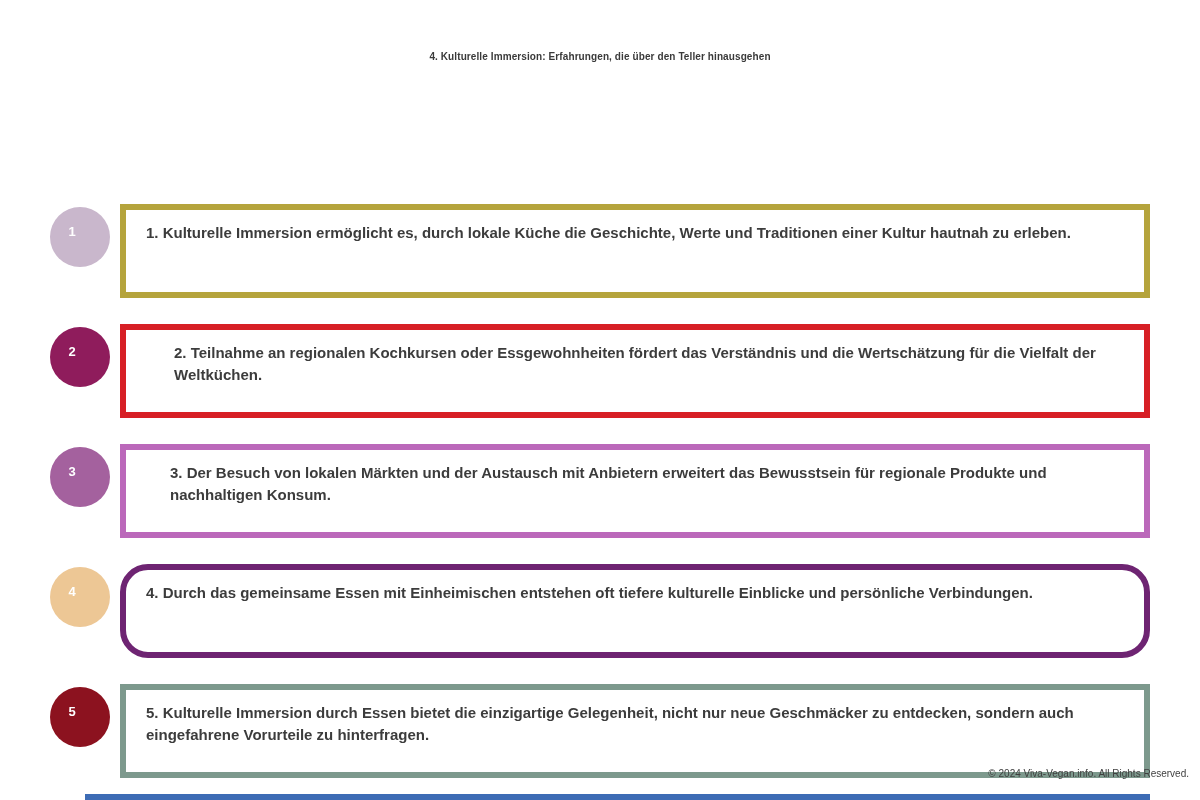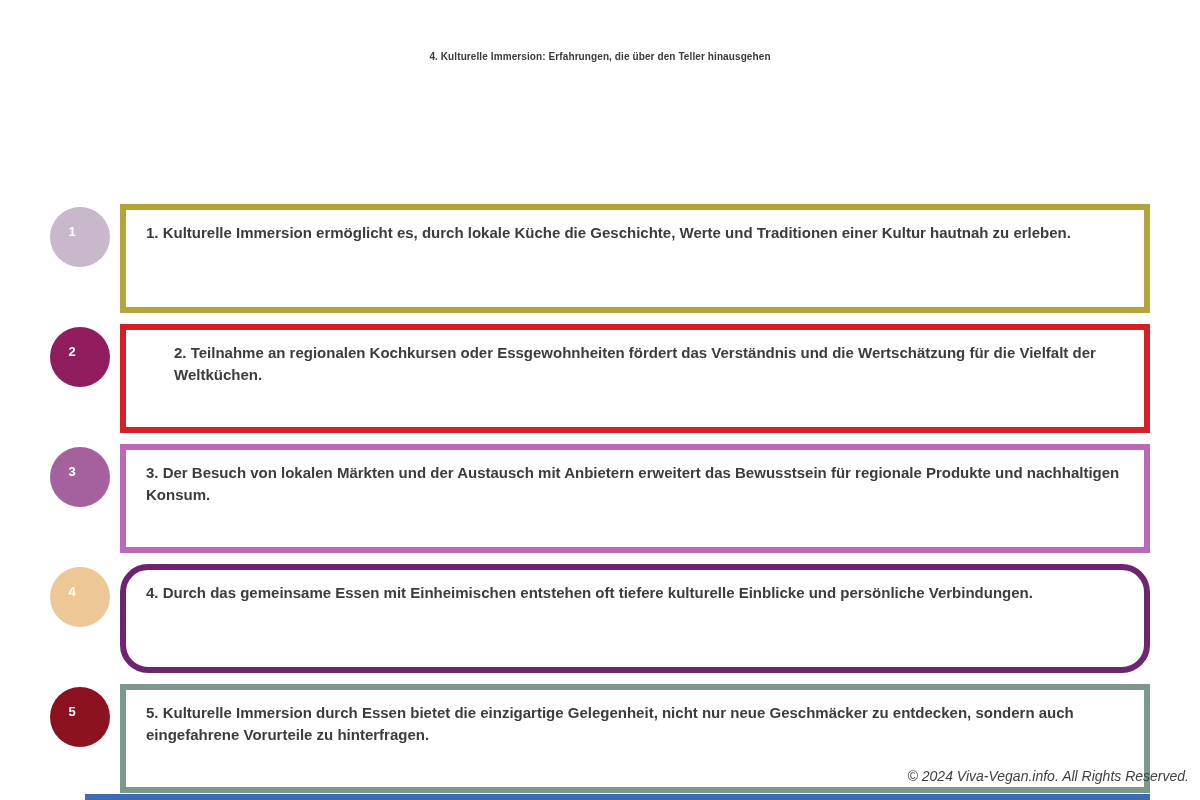--- a/index.html
+++ b/index.html
@@ -29,37 +29,36 @@
   }
   .item-badge span {
     color: #ffffff;
     font-size: 13px;
     font-weight: bold;
     transform: translate(-8px, -6px);
   }
   .item-box {
     position: absolute;
     left: 120px; top: 0;
-    width: 1030px; height: 109px;
+    width: 1030px; height: 94px;
     background: #ffffff;
     border: 6px solid #000;
   }
   .item-text {
     padding: 12px 12px 0 20px;
     font-size: 15px;
     font-weight: bold;
     color: #3c3c3c;
     line-height: 22px;
   }
   .copyright {
     position: absolute;
     top: 768px; right: 11px;
-    font-size: 14px;
+    font-size: 10px;
     color: #3f3f3f;
-    font-style: italic;
   }
   .bottom-bar {
     position: absolute;
     left: 85px; top: 794px;
     width: 1065px; height: 6px;
   }
 </style>
 </head>
 <body>
 
@@ -80,21 +79,21 @@
   </div>
   <div class="item-box" style="border-color: rgb(215, 31, 38); padding-left: 28px;">
     <div class="item-text">2. Teilnahme an regionalen Kochkursen oder Essgewohnheiten fördert das Verständnis und die Wertschätzung für die Vielfalt der Weltküchen.</div>
   </div>
 </div>
 
 <div class="list-item" style="top:444px">
   <div class="item-badge" style="background-color: rgb(164, 97, 158);">
     <span style="color: rgb(255, 255, 255);">3</span>
   </div>
-  <div class="item-box" style="border-color: rgb(187, 104, 186);">
+  <div class="item-box" style="border-color: rgb(187, 104, 186); padding-left: 24px;">
     <div class="item-text">3. Der Besuch von lokalen Märkten und der Austausch mit Anbietern erweitert das Bewusstsein für regionale Produkte und nachhaltigen Konsum.</div>
   </div>
 </div>
 
 <div class="list-item" style="top:564px">
   <div class="item-badge" style="background-color: rgb(237, 199, 149);">
     <span style="color: rgb(255, 255, 255);">4</span>
   </div>
   <div class="item-box" style="border-color: rgb(110, 36, 114); border-radius: 28px;">
     <div class="item-text">4. Durch das gemeinsame Essen mit Einheimischen entstehen oft tiefere kulturelle Einblicke und persönliche Verbindungen.</div>

